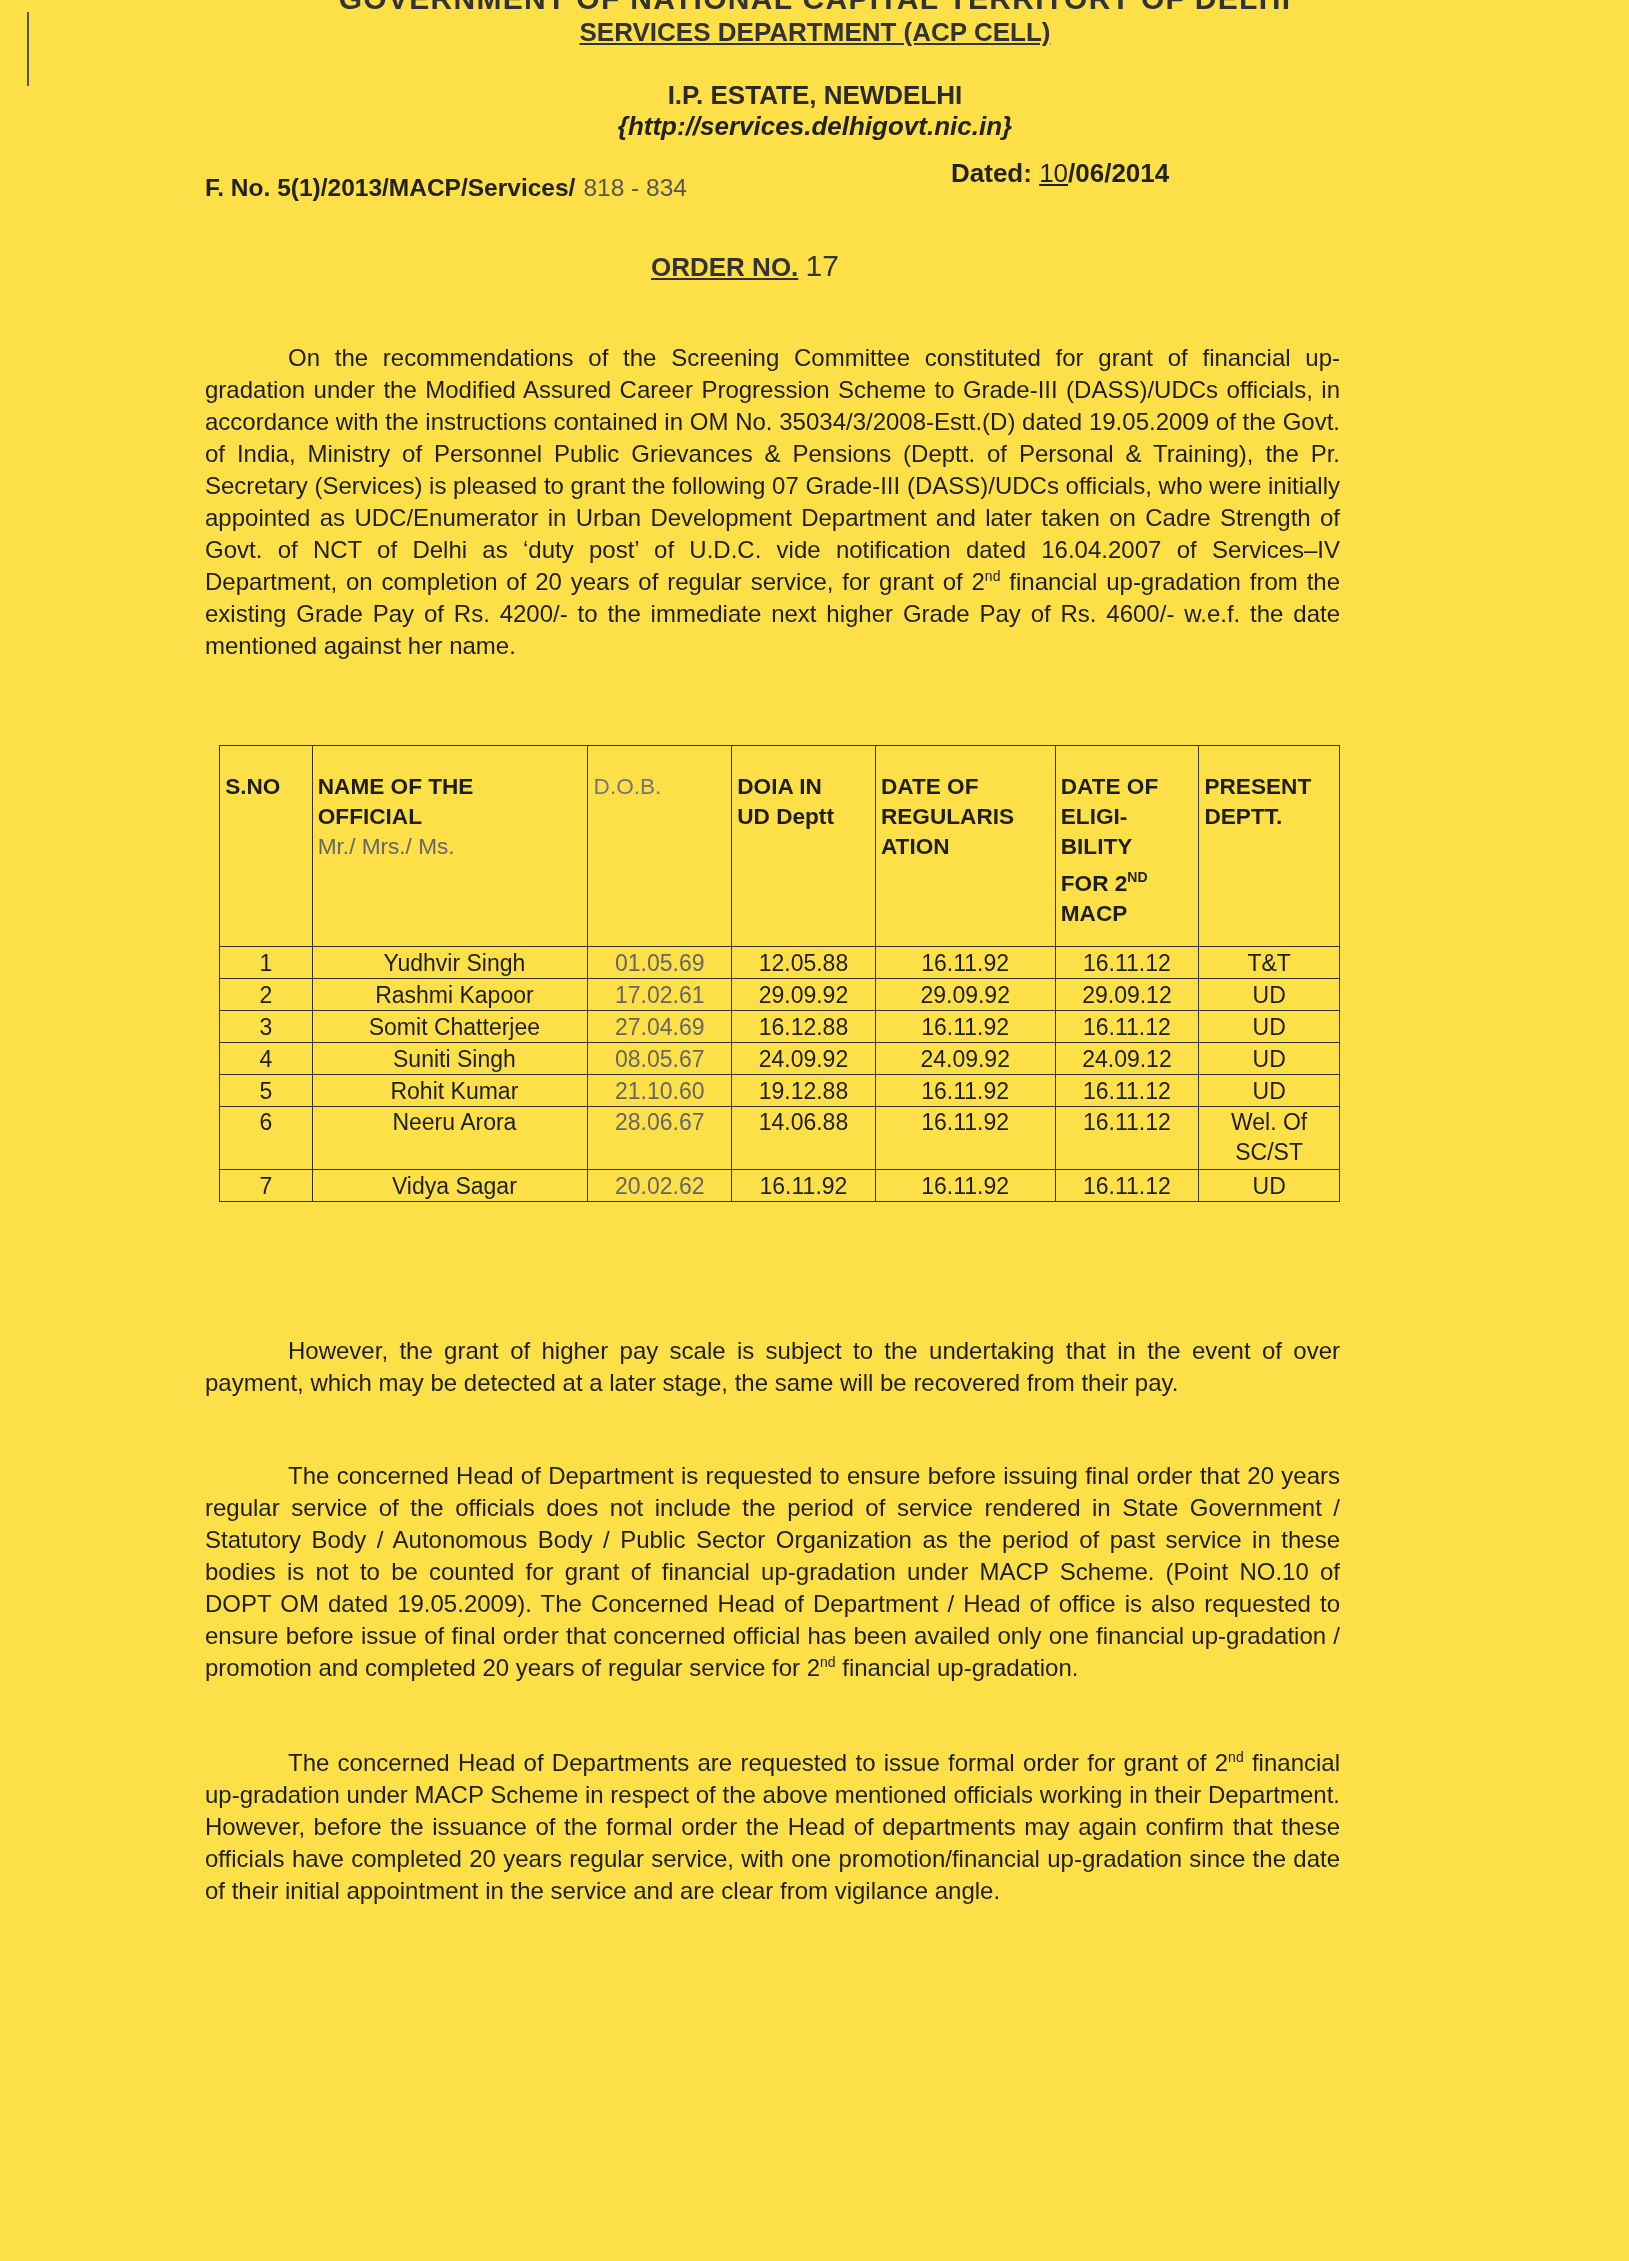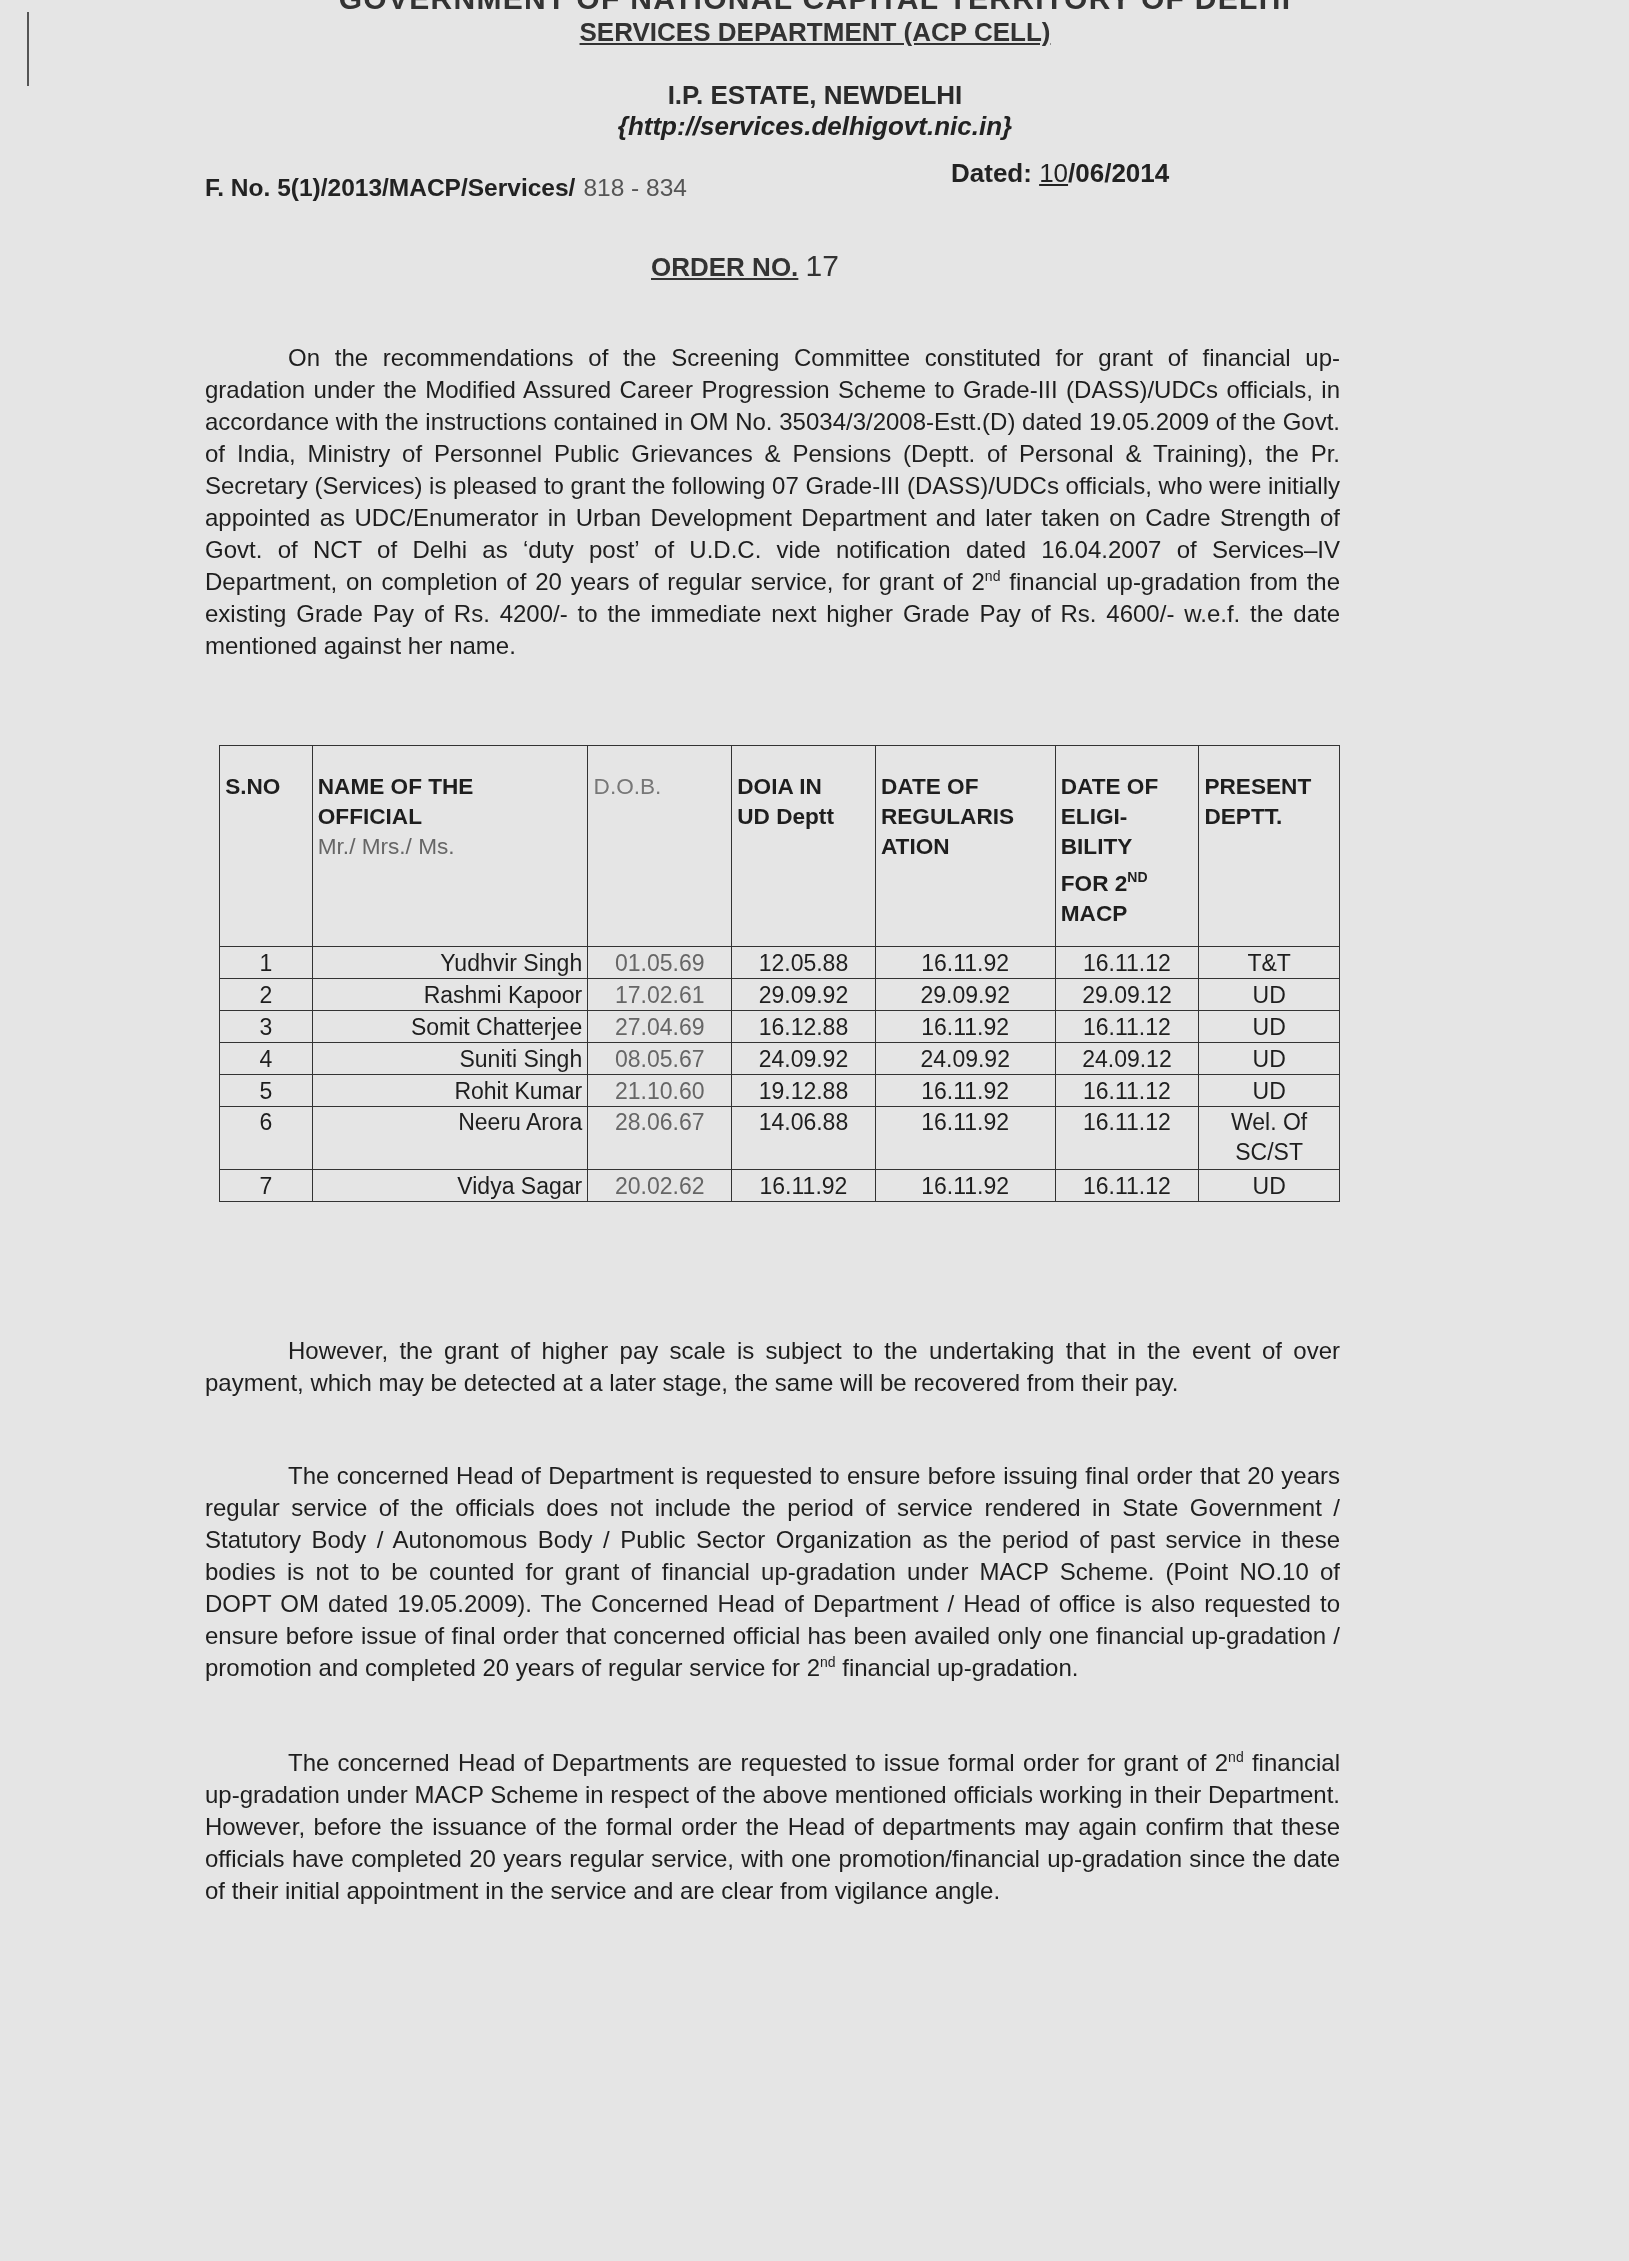--- a/index.html
+++ b/index.html
@@ -1,20 +1,20 @@
 <!DOCTYPE html>
 <html style="font-size:10.3px"><head>
 <meta charset="utf-8">
 <style>
   html, body { margin:0; padding:0; background:#ffffff; }
   body {
     width:1630px; height:2261px; position:relative; overflow:hidden;
     font-family:"Liberation Sans", sans-serif; color:#1a1a1a;
   }
-  .page { position:absolute; left:0; top:0; width:1630px; height:2261px; background:#e5e5e5; }
+  .page { position:absolute; left:0; top:0; width:1630px; height:2261px; background:#fde047; }
   .scan-line { position:absolute; background:#555; }
   .hdr { position:absolute; left:0; width:1630px; text-align:center; font-weight:bold; color:#222; }
   .hdr-cut { top:-18px; font-size:30px; letter-spacing:1.3px; color:#333; }
   .hdr1 { top:17px; font-size:26px; text-decoration:underline; color:#333; }
   .hdr2 { top:49px; font-size:26px; }
   .hdr2 sup { font-size:15.5px; }
   .hdr3 { top:80px; font-size:26px; color:#2a2a2a; }
   .hdr4 { top:111px; font-size:26px; font-style:italic; }
   .fileno { position:absolute; left:205px; top:174px; font-size:24.5px; font-weight:bold; color:#222; }
   .fileno .hand { font-weight:normal; color:#555;margin-left:8px; }
@@ -38,21 +38,21 @@
     position:absolute; left:219px; top:745px; width:1121px;
     border-collapse:collapse; font-size:23px; color:#1e1e1e;
   }
   table.officials th, table.officials td { border:1.9px solid #333; padding:0 5.2px; }
   table.officials th { font-weight:bold; text-align:left; vertical-align:top; height:174px; padding-top:26px; font-size:22.6px; line-height:30px; }
   table.officials th sup { font-size:14px; }
   table.officials th.c-sno { text-align:left; }
   table.officials th.c-dob { text-align:left; color:#777; font-weight:normal; }
   table.officials th.c-name .sub { font-weight:normal; color:#666; }
   table.officials td { height:31px; line-height:30px; text-align:center; }
-  table.officials td.c-name { text-align:right; padding-left:14px; }
+  table.officials td.c-name { text-align:center; padding-left:14px; }
   table.officials td.c-dob { color:#666; }
   table.officials tr.tall td { height:62px; vertical-align:top; }
   .c-sno { width:81px; }
   .c-name { width:255px; }
   .c-dob { width:132px; }
   .c-doia { width:132px; }
   .c-reg { width:168px; }
   .c-elig { width:132px; }
   .c-dept { width:129px;margin-left:15px; }
 </style>

